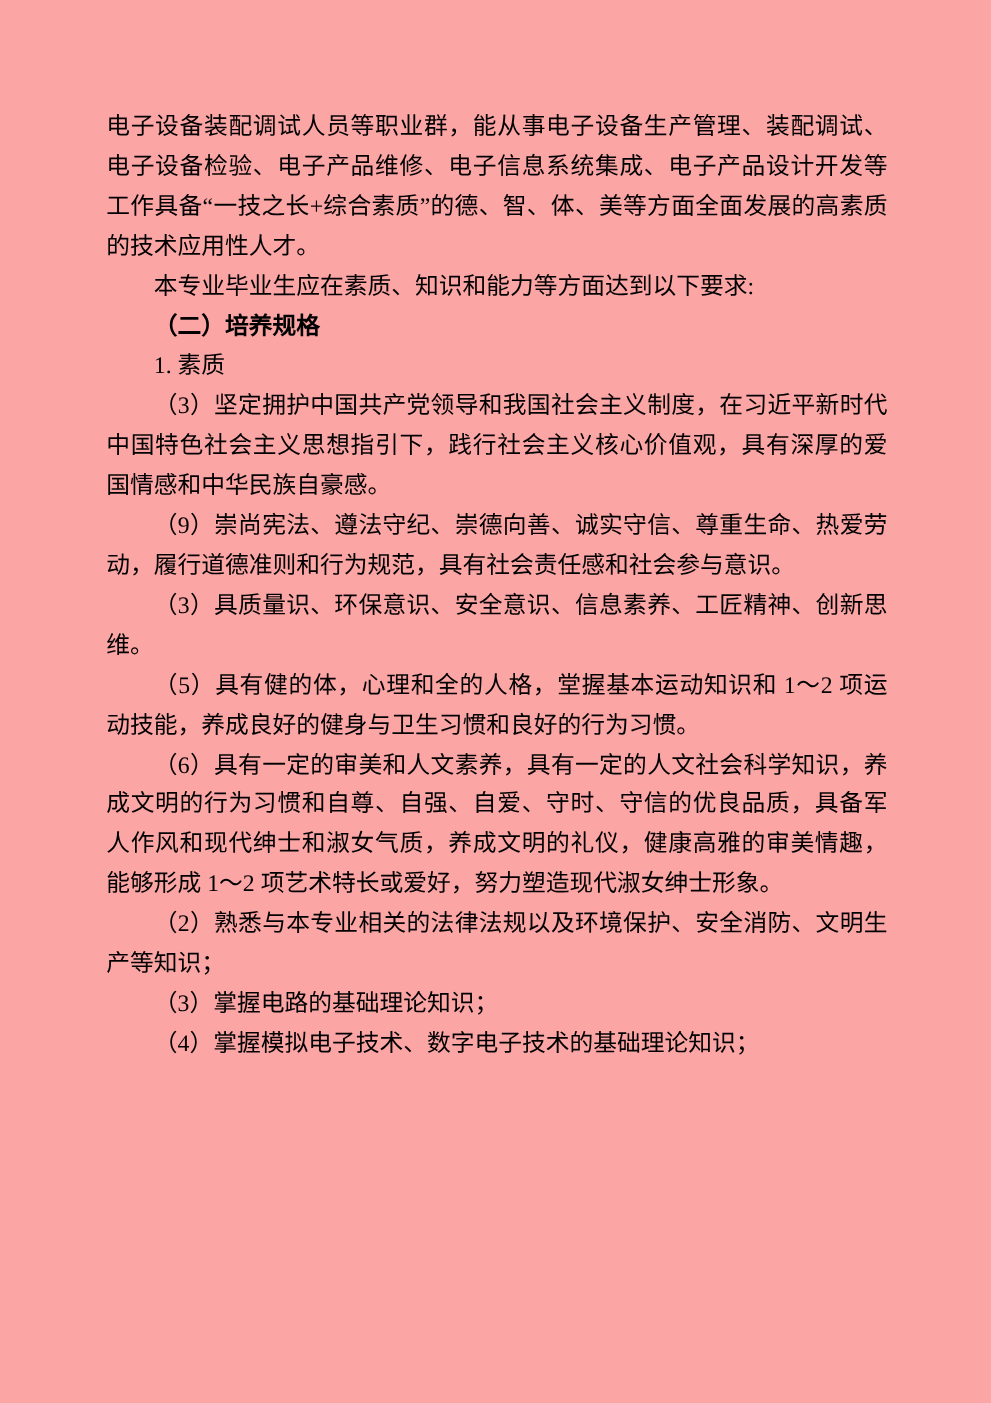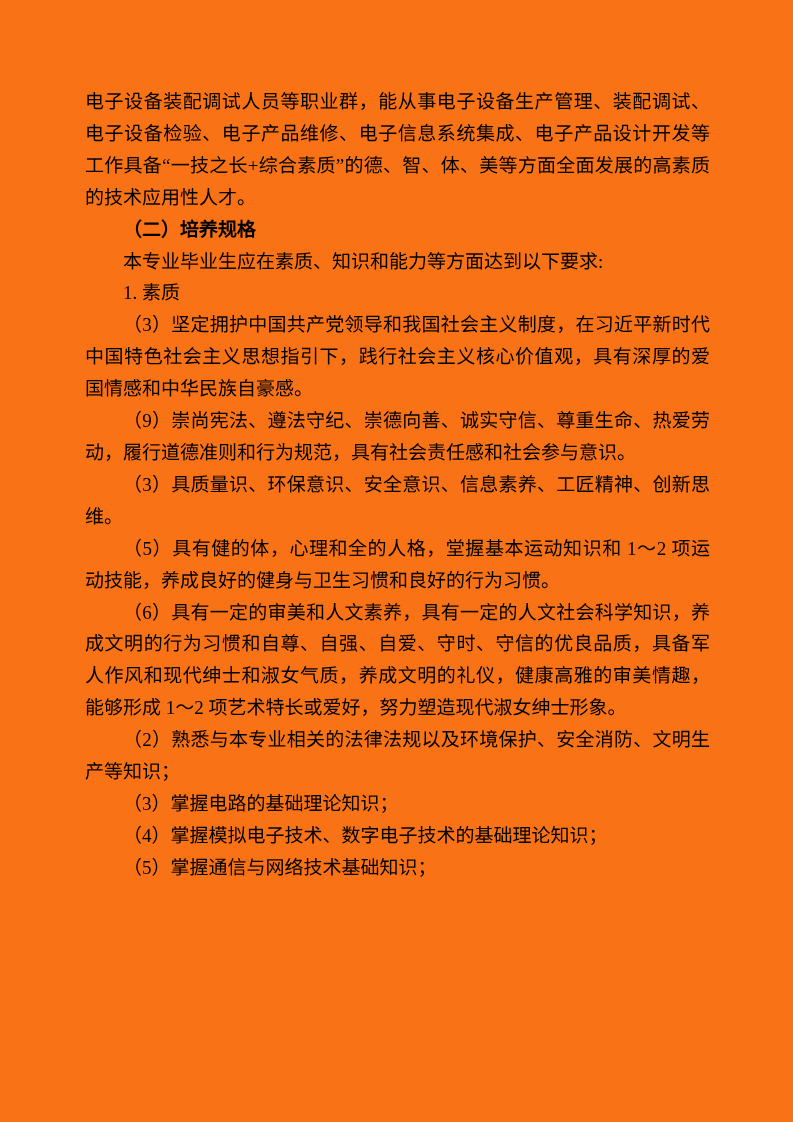--- a/index.html
+++ b/index.html
@@ -5,21 +5,21 @@
   html, body {
     margin: 0;
     padding: 0;
     background: #ffffff;
   }
   .doc-page {
     position: relative;
     width: 793px;
     height: 1122px;
     margin: 0 auto;
-    background: #f97316;
+    background: #fca5a5;
     box-sizing: border-box;
     padding: 86px 83px 0 85px;
     overflow: hidden;
   }
   .doc-page p {
     margin: 0;
     padding: 0;
     font-family: "Liberation Serif", "DejaVu Serif", serif;
     font-size: 19px;
     line-height: 31.9px;
@@ -34,25 +34,24 @@
   }
   .doc-page p.heading {
     font-weight: 700;
   }
 </style>
 </head>
 <body>
 
 <div class="doc-page">
   <p>电子设备装配调试人员等职业群，能从事电子设备生产管理、装配调试、电子设备检验、电子产品维修、电子信息系统集成、电子产品设计开发等工作具备“一技之长+综合素质”的德、智、体、美等方面全面发展的高素质的技术应用性人才。</p>
+  <p class="indent">本专业毕业生应在素质、知识和能力等方面达到以下要求:</p>
   <p class="indent heading">（二）培养规格</p>
-  <p class="indent">本专业毕业生应在素质、知识和能力等方面达到以下要求:</p>
   <p class="indent">1. 素质</p>
   <p class="indent">（3）坚定拥护中国共产党领导和我国社会主义制度，在习近平新时代中国特色社会主义思想指引下，践行社会主义核心价值观，具有深厚的爱国情感和中华民族自豪感。</p>
   <p class="indent">（9）崇尚宪法、遵法守纪、崇德向善、诚实守信、尊重生命、热爱劳动，履行道德准则和行为规范，具有社会责任感和社会参与意识。</p>
   <p class="indent">（3）具质量识、环保意识、安全意识、信息素养、工匠精神、创新思维。</p>
   <p class="indent">（5）具有健的体，心理和全的人格，堂握基本运动知识和 1～2 项运动技能，养成良好的健身与卫生习惯和良好的行为习惯。</p>
   <p class="indent">（6）具有一定的审美和人文素养，具有一定的人文社会科学知识，养成文明的行为习惯和自尊、自强、自爱、守时、守信的优良品质，具备军人作风和现代绅士和淑女气质，养成文明的礼仪，健康高雅的审美情趣，能够形成 1～2 项艺术特长或爱好，努力塑造现代淑女绅士形象。</p>
   <p class="indent">（2）熟悉与本专业相关的法律法规以及环境保护、安全消防、文明生产等知识；</p>
   <p class="indent">（3）掌握电路的基础理论知识；</p>
   <p class="indent">（4）掌握模拟电子技术、数字电子技术的基础理论知识；</p>
-  <p class="indent">（5）掌握通信与网络技术基础知识；</p>
 </div>
 
 </body></html>

